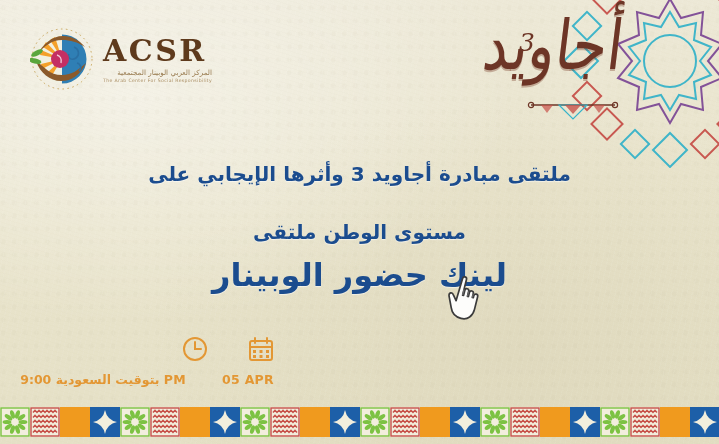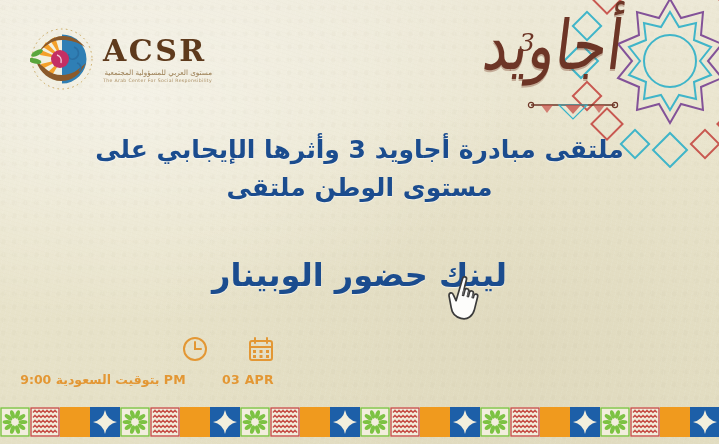--- a/index.html
+++ b/index.html
@@ -53,22 +53,22 @@
   #calli-flourish{position:absolute;right:6px;bottom:0;width:96px;height:22px;}
 
   
   #mandala{position:absolute;right:-58px;top:-46px;width:214px;height:214px;opacity:.95;}
 
   
   #title-block{
     position:absolute;left:0;right:0;top:131px;text-align:center;direction:rtl;
     color:#1b4c8e;font-weight:700;
   }
-  .title-line{font-size:25px;line-height:1.52;letter-spacing:.2px;
-    text-shadow:0 1px 1px rgba(255,255,255,.55);}
+  .title-line{font-size:20px;line-height:1.52;letter-spacing:.2px;
+    text-shadow:0 1px 1px rgba(255,255,255,.55);margin-top:28px;}
 
   #cta-block{position:absolute;left:0;right:0;top:256px;text-align:center;direction:rtl;}
   #cta-link{
     display:inline-block;color:#1b4c8e;font-weight:700;font-size:32px;
     text-decoration:none;text-shadow:0 1px 1px rgba(255,255,255,.55);
   }
   #hand-cursor{position:absolute;left:444px;top:272px;width:44px;height:52px;}
 
   
   #meta{position:absolute;left:0;top:336px;width:300px;height:52px;}
@@ -149,21 +149,21 @@
         <circle cx="30" cy="32" r="9" fill="#c42f63"></circle>
         <path d="M27 28c3 1 5 4 4 8" fill="none" stroke="#f2c9d8" stroke-width="1.4"></path>
         <g fill="#5aa63c">
           <ellipse cx="7" cy="26" rx="6.5" ry="2.6" transform="rotate(-28 7 26)"></ellipse>
           <ellipse cx="5" cy="34" rx="6.5" ry="2.6" transform="rotate(14 5 34)"></ellipse>
         </g>
       </svg>
     </div>
     <div id="logo-text">
       <div id="acsr-word">ACSR</div>
-      <div id="acsr-ar">مستوى العربي للمسؤولية المجتمعية</div>
+      <div id="acsr-ar">المركز العربي الوبينار المجتمعية</div>
       <div id="acsr-en">The Arab Center For Social Responsibility</div>
     </div>
   </div>
 
   <div id="calligraphy">
     <div id="calli-num">3</div>
     <div id="calli-word">أجاويد</div>
     <div id="calli-flourish">
       <svg viewBox="0 0 96 22" width="96" height="22" aria-hidden="true">
         <path d="M6 5h84" stroke="#6d3526" stroke-width="1.4" fill="none"></path>
@@ -213,21 +213,21 @@
           <g fill="#e39734">
             <rect x="5" y="14" width="3" height="3"></rect>
               <rect x="11.5" y="14" width="3" height="3"></rect>
             <rect x="18" y="14" width="3" height="3"></rect>
             <rect x="5" y="19" width="3" height="3"></rect>
               <rect x="11.5" y="19" width="3" height="3"></rect>
             <rect x="18" y="19" width="3" height="3"></rect>
           </g>
         </svg>
       </span>
-      <span class="meta-text">03 APR</span>
+      <span class="meta-text">05 APR</span>
     </div>
   </div>
 
   <div id="tile-band">
       <div class="tile"><svg viewBox="0 0 30 30" width="30" height="30" aria-hidden="true">
           <rect x="0" y="0" width="30" height="30" fill="#f2eedd"></rect>
           <rect x="1" y="1" width="28" height="28" fill="none" stroke="#7cc242" stroke-width="1.4"></rect>
           <ellipse cx="23.0" cy="15.0" rx="4.4" ry="2.1" fill="#7cc242" transform="rotate(0 23.0 15.0)"></ellipse>
           <ellipse cx="21.5" cy="19.7" rx="4.4" ry="2.1" fill="#7cc242" transform="rotate(36 21.5 19.7)"></ellipse>
           <ellipse cx="17.5" cy="22.6" rx="4.4" ry="2.1" fill="#7cc242" transform="rotate(72 17.5 22.6)"></ellipse>

